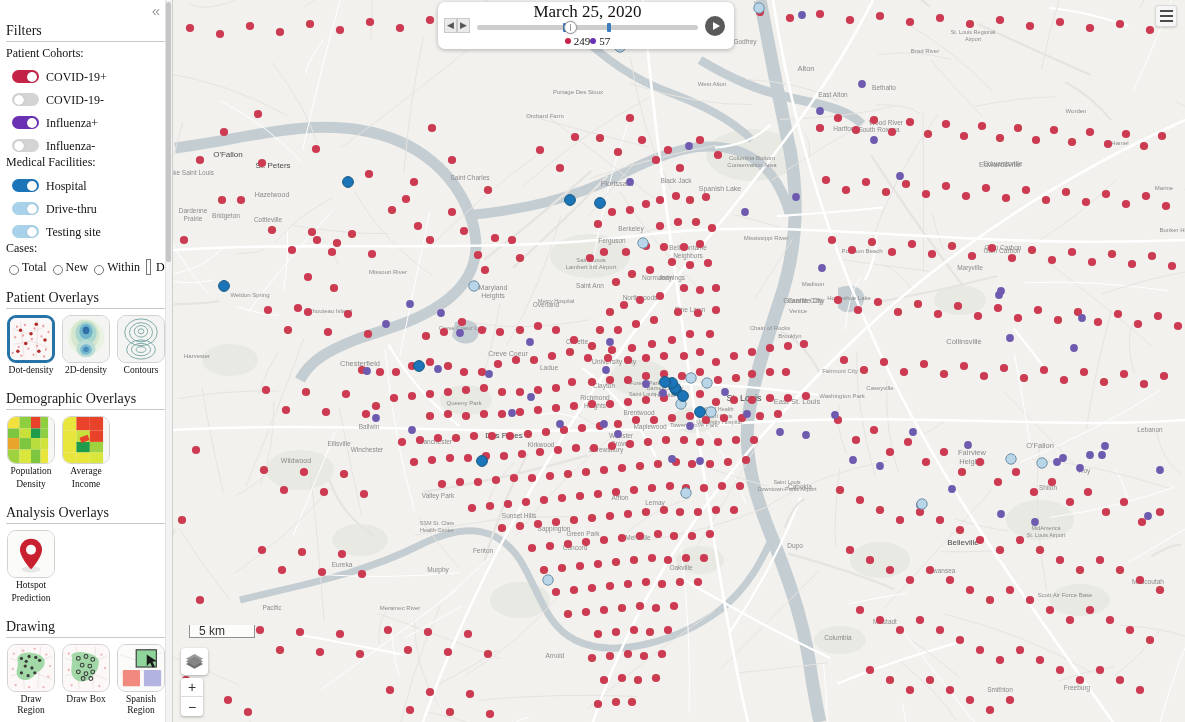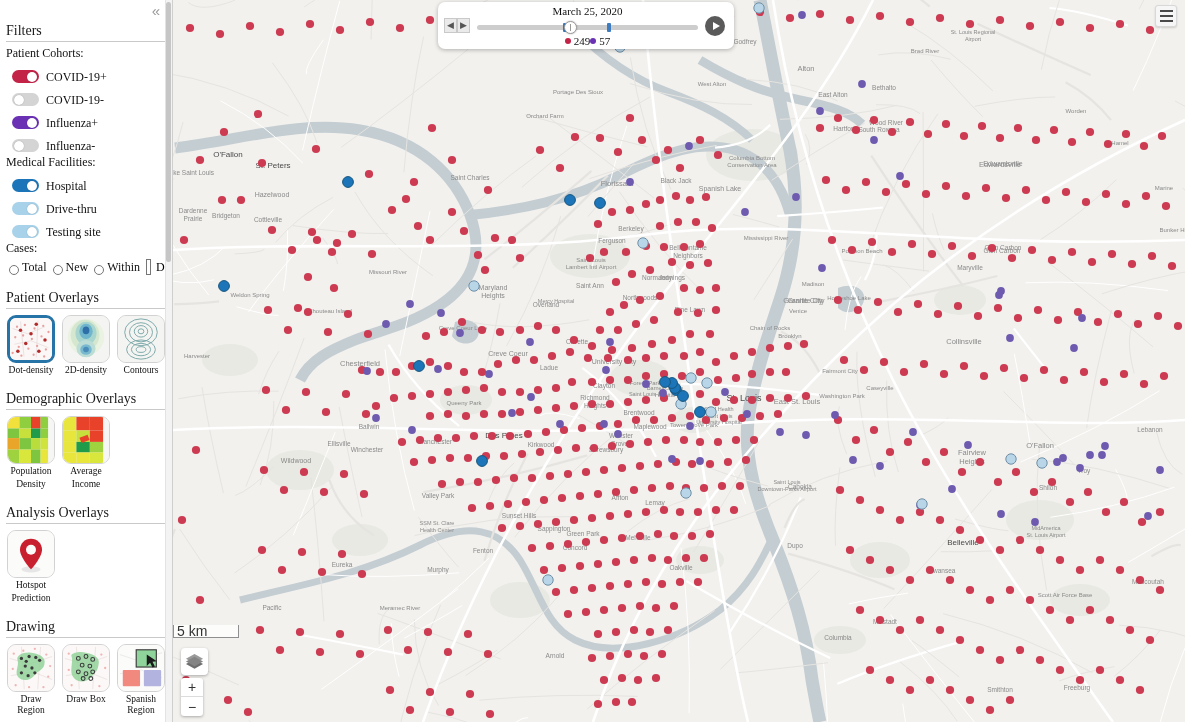--- a/index.html
+++ b/index.html
@@ -118,21 +118,21 @@
     z-index: 40;
   }
   #step-btns { display: flex; margin-left: 6px; }
   .step-btn {
     width: 13px; height: 15px; background: #eaeaea;
     border: 1px solid #c9c9c9; color: #555;
     font-size: 9px; line-height: 13px; text-align: center;
     cursor: pointer; font-family: "Liberation Sans", sans-serif;
   }
   #tl-center { flex: 1; padding: 0 5px; text-align: center; }
-  #tl-date { font-size: 11px; color: #111; line-height: 13px; margin-bottom: 3px; text-align: center; }
+  #tl-date { font-size: 17px; color: #111; line-height: 13px; margin-bottom: 3px; text-align: center; }
   #tl-slider {
     position: relative; height: 13px; margin: 0 2px;
   }
   #tl-track {
     position: absolute; left: 0; right: 0; top: 4px; height: 5px;
     background: #cdcdcd; border-radius: 3px;
   }
   .tl-tick {
     position: absolute; top: 2px; width: 3.5px; height: 9px;
     background: #3d7dbf; border-radius: 1px;
@@ -171,24 +171,24 @@
     width: 22px; height: 22px; background: #f6f6f6;
     border: 1px solid #d8d8d8; border-radius: 3px;
     display: flex; flex-direction: column; justify-content: center;
     align-items: center; gap: 3px; cursor: pointer; z-index: 40;
     box-shadow: 0 1px 2px rgba(0,0,0,.15);
   }
   #menu-btn span { display: block; width: 13px; height: 2px; background: #4a4a4a; }
 
   
   #scale-bar {
-    position: absolute; left: 0; bottom: 84px;
+    position: absolute; left: 16px; bottom: 84px;
     width: 66px; height: 13px; background: rgba(255,255,255,.78);
     border: 1px solid #8f8f8f; border-top: none;
-    font-size: 14px; color: #333; padding-left: 3px; line-height: 12px;
+    font-size: 12px; color: #333; padding-left: 9px; line-height: 12px;
     font-family: "Liberation Sans", sans-serif; z-index: 30;
   }
   
   #layers-btn {
     position: absolute; left: 8px; bottom: 47px;
     width: 27px; height: 27px; background: #fff;
     border-radius: 4px; box-shadow: 0 1px 3px rgba(0,0,0,.3);
     display: flex; align-items: center; justify-content: center;
     cursor: pointer; z-index: 30;
   }

